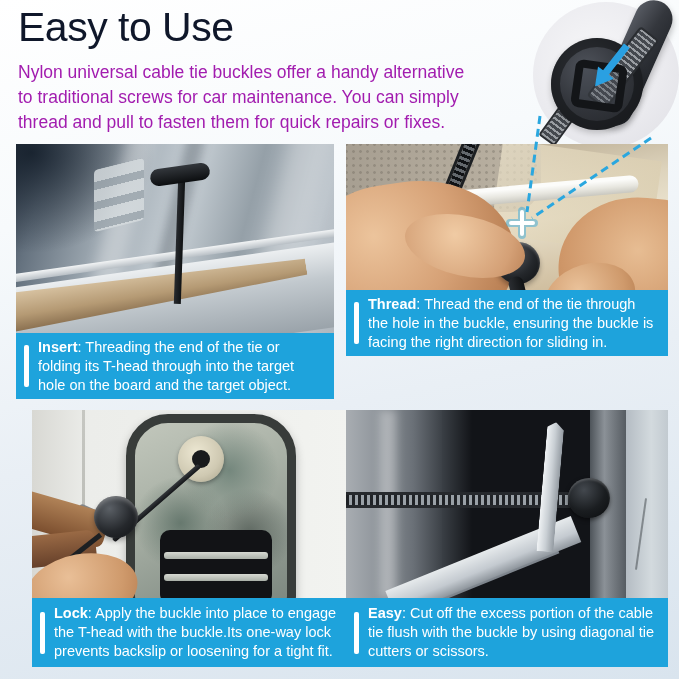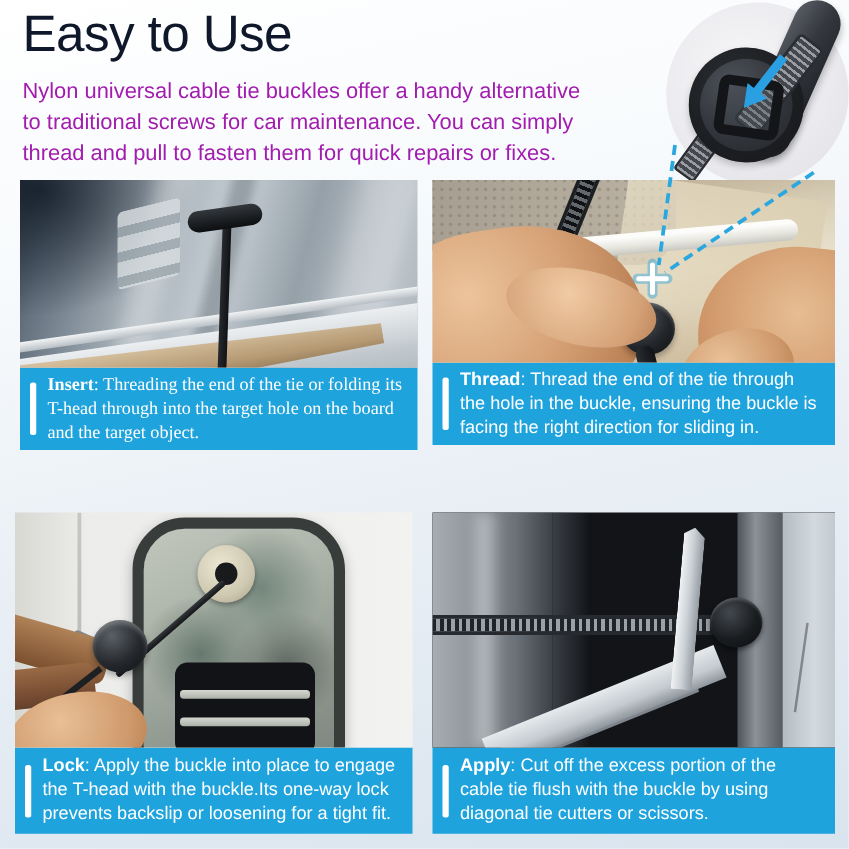--- a/index.html
+++ b/index.html
@@ -43,23 +43,23 @@
     transform:rotate(8deg); }
   .in-arrow { position:absolute; left:52px; top:54px; width:52px; height:20px; background:#2aa0e2;
     clip-path:polygon(0 50%,34% 0,34% 32%,100% 32%,100% 68%,34% 68%,34% 100%);
     transform:rotate(-52deg); }
 
   
   svg.overlay { position:absolute; left:0; top:0; z-index:6; pointer-events:none; }
 
   
   .panel { position:absolute; display:flex; flex-direction:column; }
-  .panel-1 { left:16px;  top:144px; width:318px; height:216px;font-family:Liberation Serif, serif; }
+  .panel-1 { left:16px;  top:144px; width:318px; height:255px; }
   .panel-2 { left:346px; top:144px; width:322px; height:212px; }
-  .panel-3 { left:12px;  top:410px; width:318px; height:257px; }
+  .panel-3 { left:32px;  top:410px; width:318px; height:257px; }
   .panel-4 { left:346px; top:410px; width:322px; height:257px; }
   .photo { position:relative; overflow:hidden; flex:1; }
   .caption { flex:0 0 auto; display:flex; align-items:center; gap:9px;
     background:#1ea3dc; padding:5px 10px 5px 8px; }
   .panel-1 .caption,.panel-2 .caption{ height:66px; }
   .panel-3 .caption,.panel-4 .caption{ height:69px; }
   .cap-bar { flex:0 0 5px; width:5px; height:42px; background:#ffffff; border-radius:2px; }
   .cap-text { color:#ffffff; font-size:14.5px; line-height:19px; }
   .cap-label { font-weight:700; }
 
@@ -254,21 +254,21 @@
     <div class="abs pw-panel"></div>
     <div class="abs pw-scratch"></div>
     <div class="abs pw-tie"></div>
     <div class="abs pw-blade-d2"></div>
     <div class="abs pw-blade-d"></div>
     <div class="abs pw-blade-v"></div>
     <div class="abs pw-buckle"></div>
   </div>
   <div class="caption">
     <span class="cap-bar"></span>
-    <p class="cap-text"><span class="cap-label">Apply</span><span>: </span><span>Cut off the excess portion of the cable tie flush with the buckle by using diagonal tie cutters or scissors.</span></p>
+    <p class="cap-text"><span class="cap-label">Easy</span><span>: </span><span>Cut off the excess portion of the cable tie flush with the buckle by using diagonal tie cutters or scissors.</span></p>
   </div>
 </section>
 
 <svg class="overlay" width="679" height="679" viewBox="0 0 679 679">
   <line x1="540" y1="116" x2="527" y2="212" stroke="#2aa7df" stroke-width="3" stroke-dasharray="8 5"></line>
   <line x1="651" y1="138" x2="532" y2="218" stroke="#2aa7df" stroke-width="3" stroke-dasharray="8 5"></line>
   <g>
     <path d="M510 223 H534 M522 211 V235" stroke="#2aa7df" stroke-width="8" opacity="0.45" stroke-linecap="round"></path>
     <path d="M511 223 H533 M522 212 V234" stroke="#ffffff" stroke-width="4" stroke-linecap="round"></path>
   </g>

